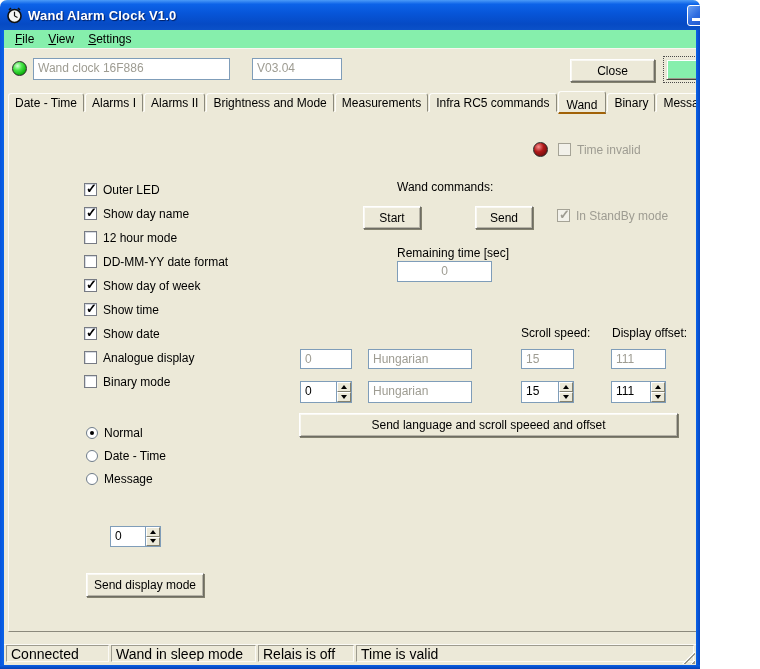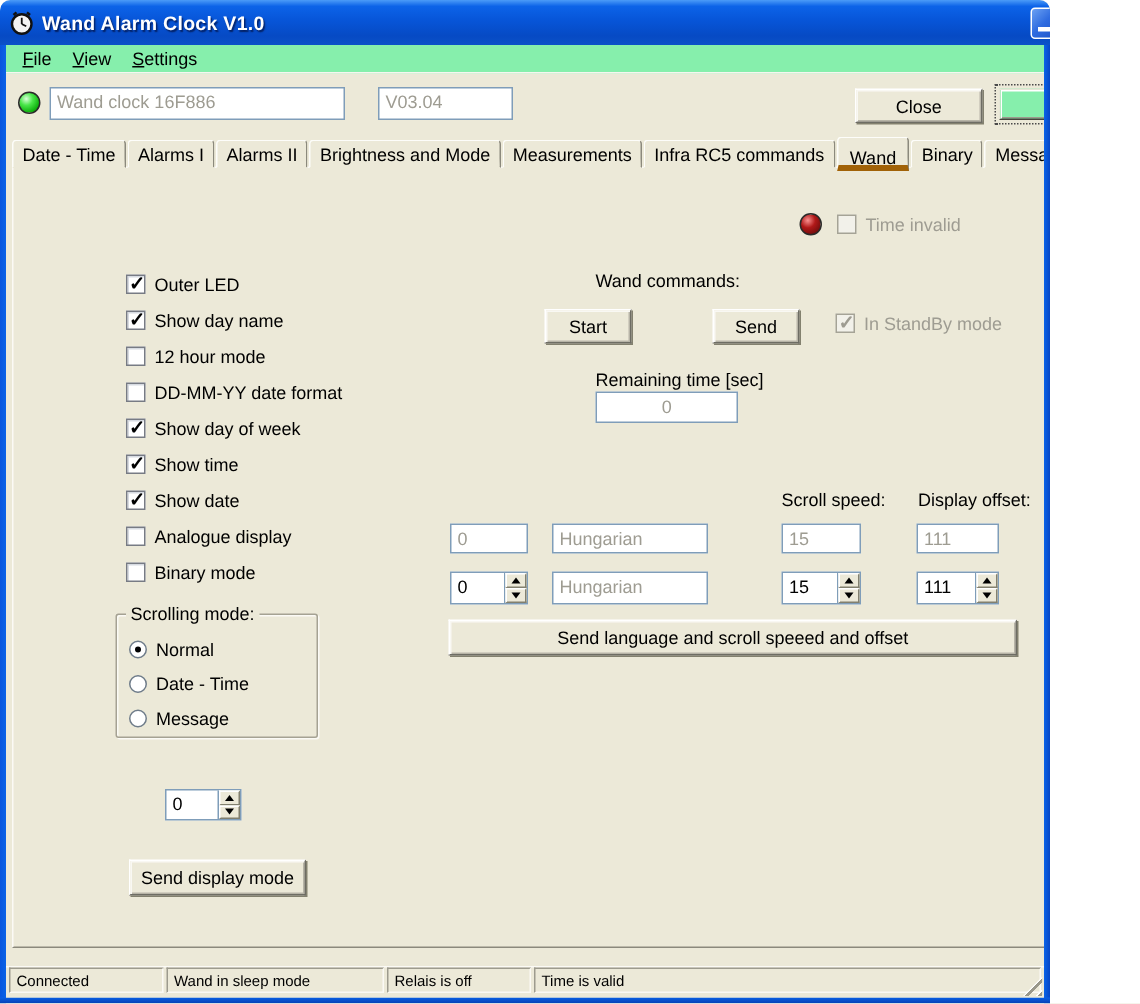--- a/index.html
+++ b/index.html
@@ -83,38 +83,38 @@
     border-bottom:4px solid #000; }
   .tri-dn { width:0; height:0; border-left:3px solid transparent; border-right:3px solid transparent;
     border-top:4px solid #000; }
 
   
   .tabs { position:absolute; left:8px; top:92px; height:20px; display:flex; align-items:flex-end; z-index:5; }
   .tab { height:19px; line-height:18px; padding:0 6px; background:#ece9d8; border:1px solid;
     border-color:#fdfdfa #8b897c transparent #fdfdfa; border-radius:3px 3px 0 0; margin-right:1px;
     font-size:12px; white-space:nowrap; }
   .tab.active { height:23px; line-height:21px; padding:3px 8px; position:relative; top:2px;
-    border-bottom:4px solid #a16207; z-index:6; }
+    border-bottom:2px solid #a16207; z-index:6; }
 
   .tabpage { position:absolute; left:8px; top:111px; width:741px; height:521px;
     border:1px solid; border-color:#fbfaf5 #8b897c #8b897c #fbfaf5; background:#ece9d8; }
 
   
   .exit-wrap { position:absolute; left:663px; top:56px; width:90px; height:27px;
     border:1px dotted #4a4a4a; padding:2px; }
   .exit-btn { position:relative; width:100%; height:100%; background:#86efac;
     border:1px solid; border-color:#e7e5d6 #45443c #45443c #e7e5d6;
     box-shadow:inset 1px 1px 0 #fff, inset -1px -1px 0 #9c9a8c;
     display:flex; align-items:center; justify-content:center; }
 
   
   .statusbar { position:absolute; left:4px; right:4px; top:644px; height:21px; background:#ece9d8;
     border-top:1px solid #fbfaf5; z-index:55; }
   .sb-panel { position:absolute; top:0; height:17px; line-height:15px; padding:1px 0 0 4px;
-    font-size:10px; border:1px solid; border-color:#9d9b8e #fbfaf5 #fbfaf5 #9d9b8e;
+    font-size:14px; border:1px solid; border-color:#9d9b8e #fbfaf5 #fbfaf5 #9d9b8e;
     white-space:nowrap; overflow:hidden; }
   .grip { position:absolute; right:1px; bottom:1px; width:13px; height:13px;
     background:repeating-linear-gradient(135deg, transparent 0 3px, #fff 3px 4px, #9a988b 4px 6px);
     clip-path:polygon(100% 0, 100% 100%, 0 100%); }
 </style>
 </head>
 <body>
 
 <div class="win">
 
@@ -193,23 +193,20 @@
 
   <span class="cb-box checked" style="left:84px; top:327px;"></span>
   <span class="label" style="left:103px; top:327px;">Show date</span>
 
   <span class="cb-box" style="left:84px; top:351px;"></span>
   <span class="label" style="left:103px; top:351px;">Analogue display</span>
 
   <span class="cb-box" style="left:84px; top:375px;"></span>
   <span class="label" style="left:103px; top:375px;">Binary mode</span>
 
-  <div class="groupbox" style="left:77px; top:409px; width:135px; height:83px;">
-    <span class="groupbox-title">Scrolling mode:</span>
-  </div>
   <span class="radio selected" style="left:86px; top:427px;"></span>
   <span class="label" style="left:104px; top:426px;">Normal</span>
   <span class="radio" style="left:86px; top:450px;"></span>
   <span class="label" style="left:104px; top:449px;">Date - Time</span>
   <span class="radio" style="left:86px; top:473px;"></span>
   <span class="label" style="left:104px; top:472px;">Message</span>
 
   <div class="spin" style="left:110px; top:526px; width:51px; height:21px;">
     <span class="spin-val">0</span>
     <span class="spin-btns">

